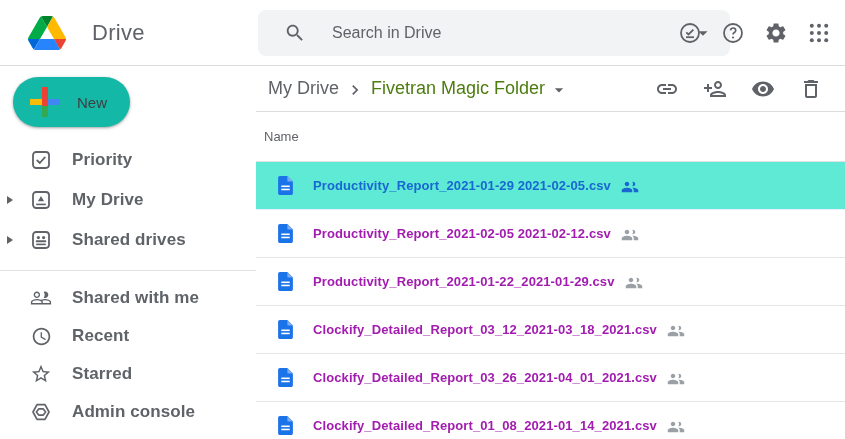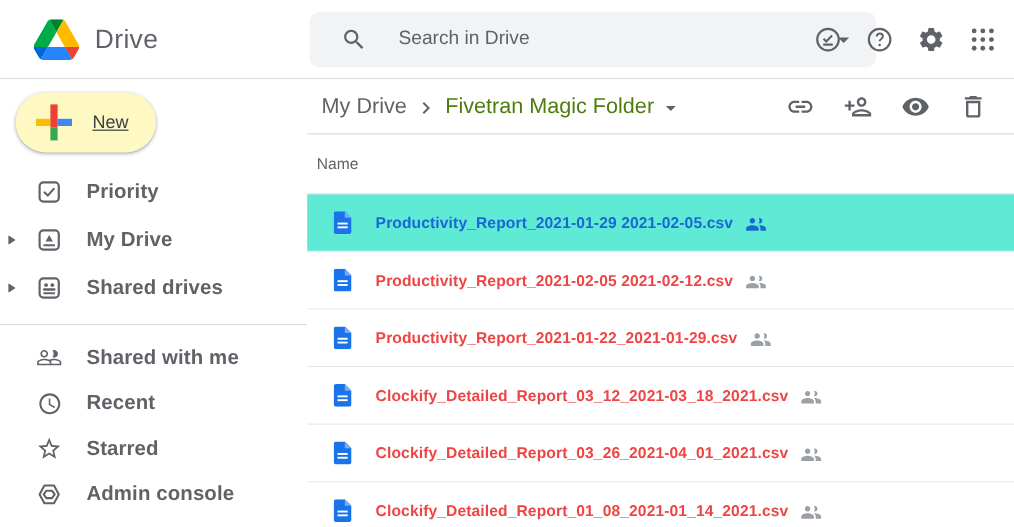--- a/index.html
+++ b/index.html
@@ -3,35 +3,35 @@
 <meta charset="utf-8">
 <style>
   * { margin:0; padding:0; box-sizing:border-box; }
   html,body { background:#fff; }
   .screen {
     position:relative; width:845px; height:439px; overflow:hidden;
     background:#fff; font-family:"Liberation Sans", sans-serif; color:#3c4043;
   }
   
   .topbar { position:absolute; top:0; left:0; right:0; height:66px; background:#fff; border-bottom:1px solid #dadce0; }
-  .logo-area { position:absolute; left:28px; top:0; height:65px; display:flex; align-items:center; gap:13px; }
+  .logo-area { position:absolute; left:28px; top:0; height:65px; display:flex; align-items:center; gap:26px; }
   .app-title { font-size:22px; color:#5f6368; letter-spacing:.3px; }
   .searchbar {
     position:absolute; left:258px; top:10px; width:472px; height:46px;
     background:#f1f3f4; border-radius:8px; display:flex; align-items:center; padding:0 16px 0 26px;
   }
   .search-placeholder { margin-left:26px; font-size:16px; color:#5f6368; flex:1; }
   .topbar-icons { position:absolute; right:14px; top:0; height:65px; display:flex; align-items:center; gap:19px; }
   .icon-btn { width:24px; height:24px; display:flex; align-items:center; justify-content:center; color:#5f6368; cursor:pointer; }
   
   .sidebar { position:absolute; left:0; top:66px; width:256px; bottom:0; background:#fff; padding-top:11px; }
   .new-btn {
-    margin-left:13px; width:117px; height:50px; border-radius:25px; background:#fef9c3;
+    margin-left:13px; width:117px; height:50px; border-radius:25px; background:#14b8a6;
     box-shadow:0 1px 2px 0 rgba(60,64,67,.30), 0 1px 3px 1px rgba(60,64,67,.15);
-    display:flex; align-items:center; padding-left:15px; gap:15px; cursor:pointer;text-decoration:underline;
+    display:flex; align-items:center; padding-left:15px; gap:15px; cursor:pointer;
   }
   .new-label { font-size:15px; color:#3c4043; }
   .nav { margin-top:13px; }
   .nav-item { position:relative; height:40px; display:flex; align-items:center; cursor:pointer; }
   .nav2 .nav-item { height:38px; }
   .nav2 { margin-top:8px; }
   .expand-icon { position:absolute; left:6px; top:50%; transform:translateY(-50%); display:flex; color:#5f6368; }
   .nav-icon { margin-left:30px; width:22px; height:22px; display:flex; align-items:center; justify-content:center; color:#5f6368; flex:none; }
   .nav-label { margin-left:20px; font-size:17px; font-weight:bold; color:#5f6368; letter-spacing:.1px; }
   .sidebar-divider { margin-top:10px; border-top:1px solid #e0e0e0; }
@@ -41,21 +41,21 @@
   .crumb { font-size:18px; color:#5f6368; cursor:pointer; }
   .crumb.current { color:#4d7c0f; }
   .crumb-chevron { margin:2px 6px 0 6px; display:flex; color:#5f6368; }
   .crumb-caret { margin-left:4px; margin-top:3px; display:flex; color:#5f6368; cursor:pointer; }
   .toolbar-actions { position:absolute; right:22px; top:0; height:46px; display:flex; align-items:center; gap:24px; }
   .list-header { height:50px; display:flex; align-items:center; padding-left:8px; border-bottom:1px solid #e0e0e0; }
   .col-name { font-size:13px; color:#5f6368; }
   .file-row { height:48px; display:flex; align-items:center; padding-left:22px; border-bottom:1px solid #e6e6e6; cursor:pointer; background:#fff; }
   .file-row.selected { background:#5eead4; border-bottom-color:#e8f0fe; }
   .file-icon { display:flex; flex:none; }
-  .file-name { margin-left:20px; font-size:13px; font-weight:bold; color:#ef4444; letter-spacing:.1px; white-space:nowrap; }
+  .file-name { margin-left:20px; font-size:13px; font-weight:bold; color:#a21caf; letter-spacing:.1px; white-space:nowrap; }
   .file-row.selected .file-name { color:#1967d2; }
   .shared-icon { margin-left:10px; margin-top:3px; display:flex; color:#9aa0a6; }
   .file-row.selected .shared-icon { color:#1967d2; }
 </style>
 </head>
 <body>
 
 <div class="screen">
 
   <div class="topbar">

